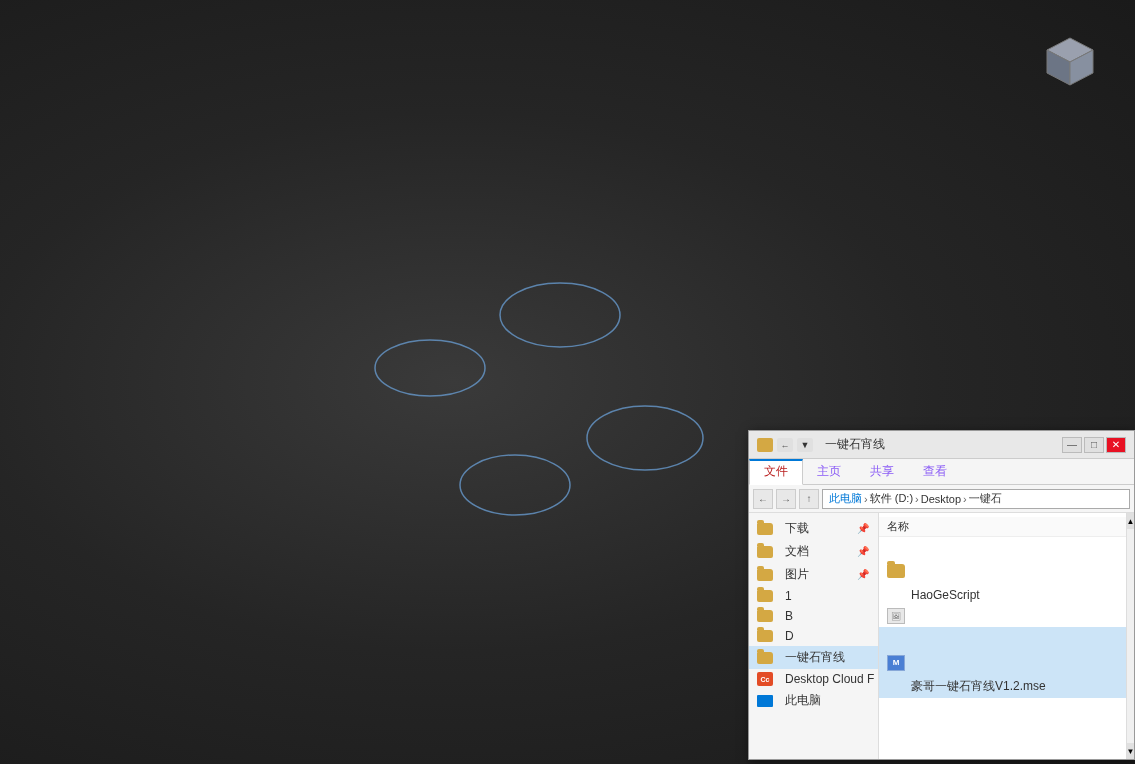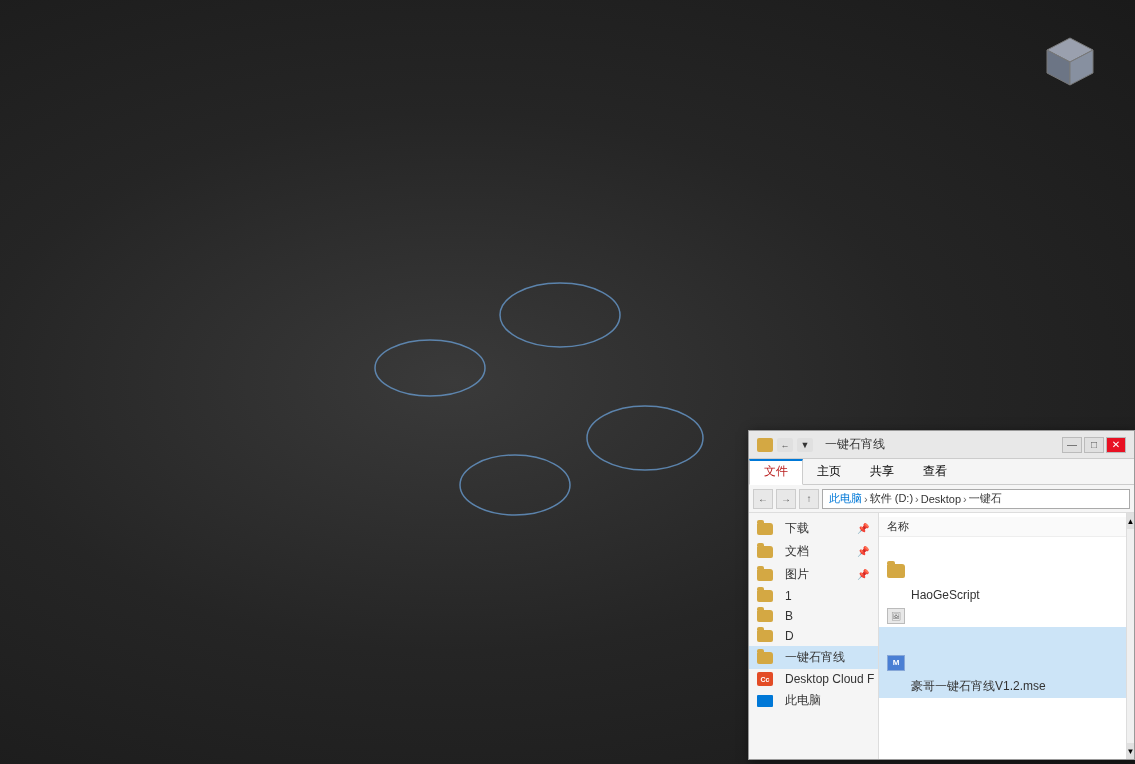--- a/index.html
+++ b/index.html
@@ -100,21 +100,21 @@
     .ribbon-tabs {
       display: flex;
       background: #f5f5f5;
       border-bottom: 1px solid #ccc;
       height: 26px;
     }
 
     .ribbon-tab {
       padding: 4px 14px;
       font-size: 12px;
-      color: #000000;
+      color: #8b5cf6;
       cursor: pointer;
       border-right: 1px solid transparent;
       display: flex;
       align-items: center;
     }
 
     .ribbon-tab.active {
       background: #fff;
       border-top: 2px solid #0078d7;
       border-left: 1px solid #ccc;

